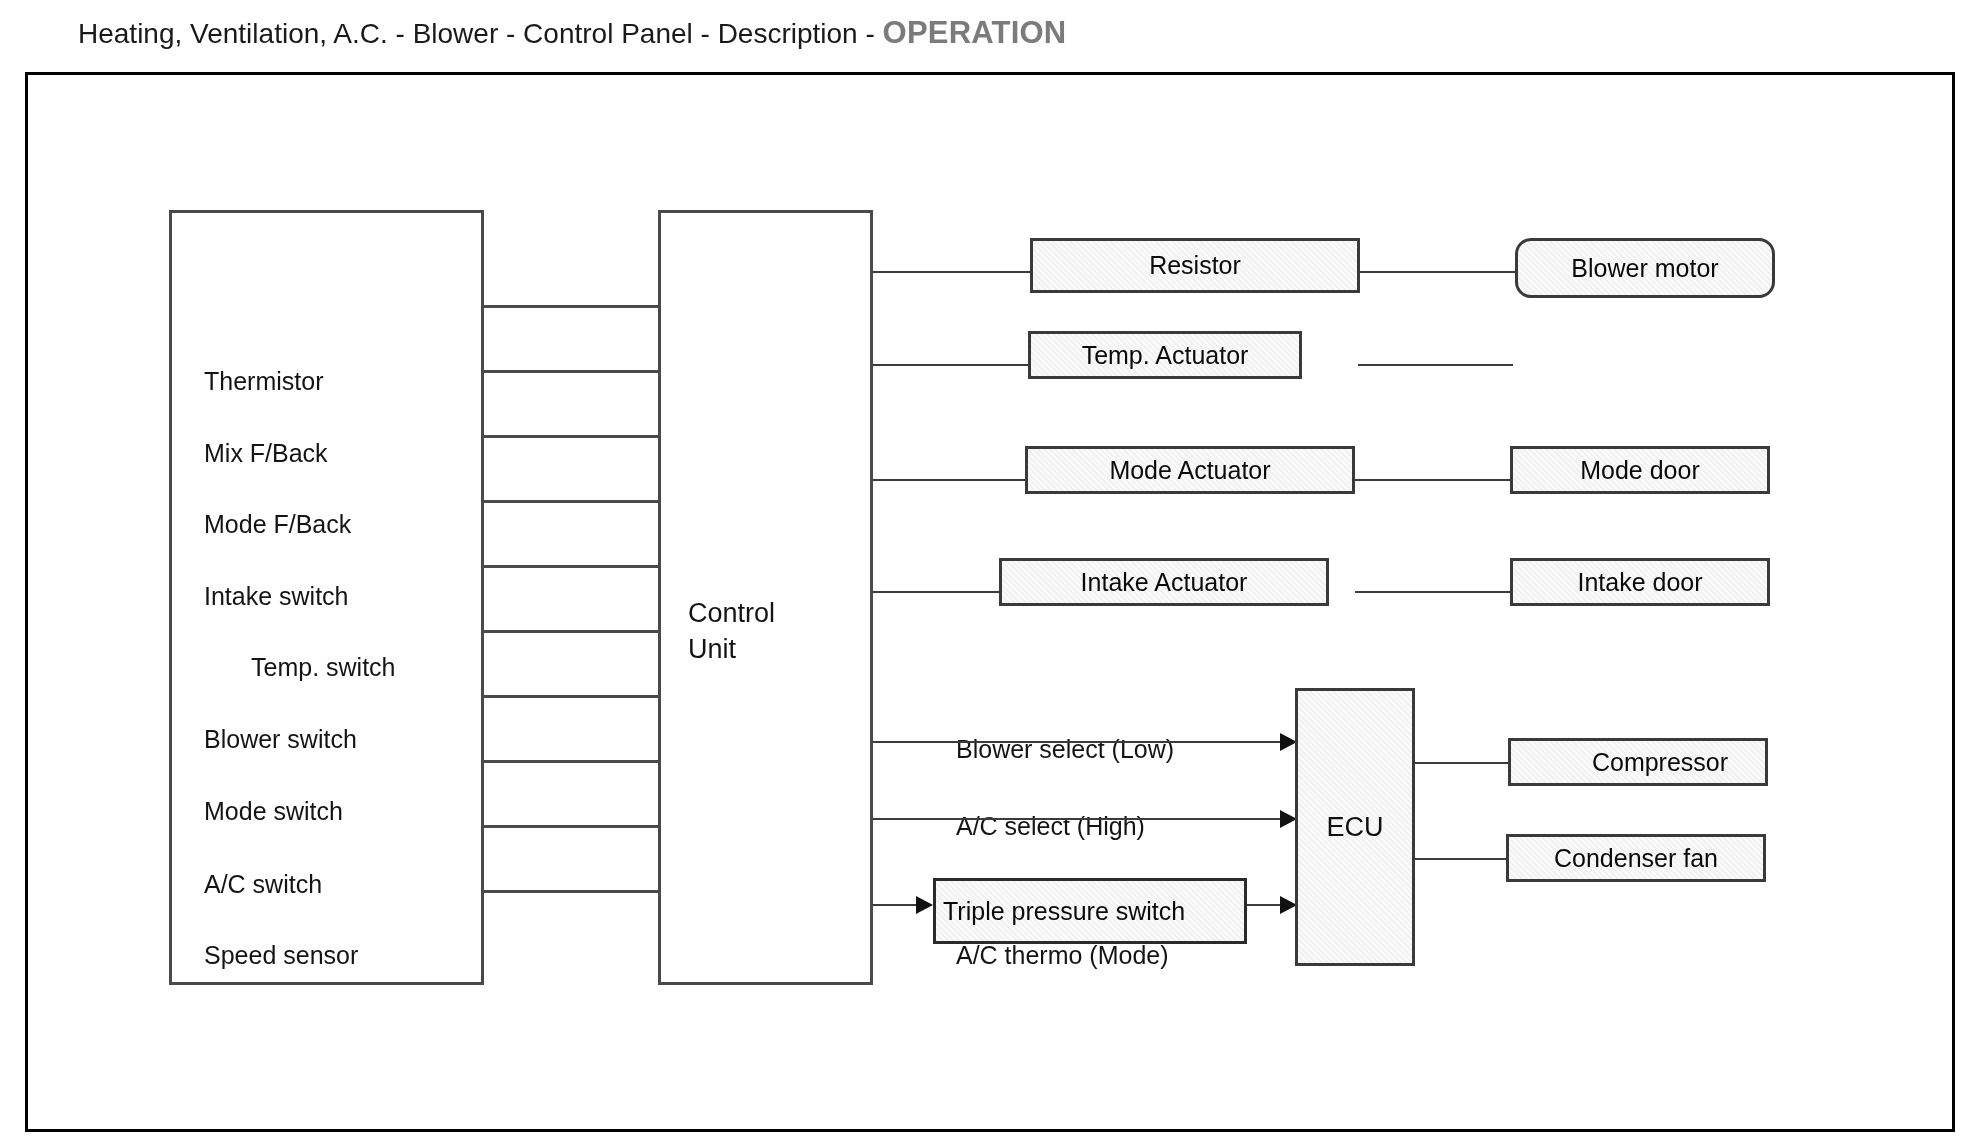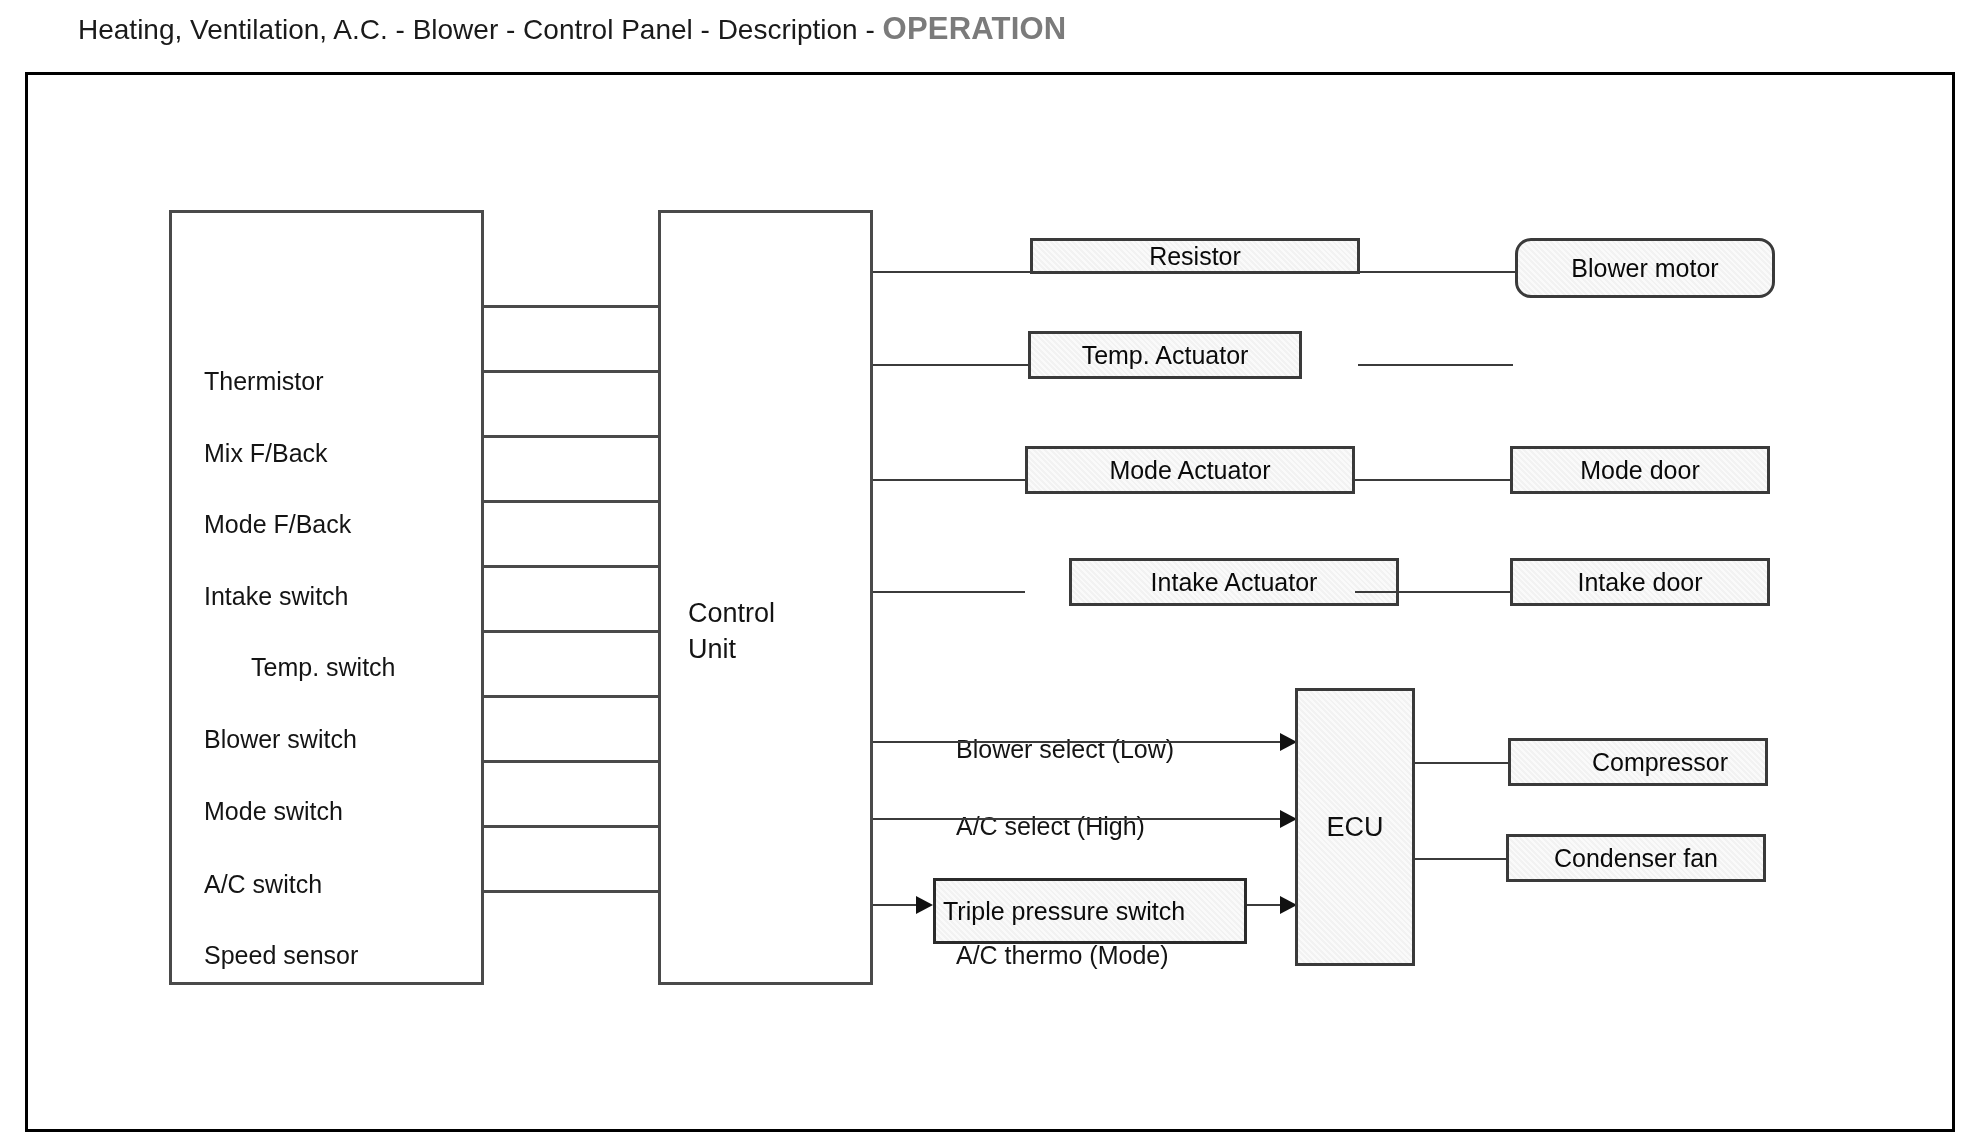--- a/index.html
+++ b/index.html
@@ -16,21 +16,21 @@
     color: #000;
   }
 
   
   #title-bar {
     position: absolute;
     left: 78px;
     top: 9px;
     white-space: nowrap;
     font-size: 28px;
-    line-height: 40px;
+    line-height: 48px;
     color: #1a1a1a;
   }
   #title-bar .op {
     font-size: 31px;
     font-weight: bold;
     color: #7b7b7b;
     letter-spacing: 0.2px;
   }
 
   
@@ -142,35 +142,35 @@
   <div class="rung" style="left:453px; top:620px;  width:180px;"></div>
   <div class="rung" style="left:453px; top:685px;  width:180px;"></div>
   <div class="rung" style="left:453px; top:750px;  width:180px;"></div>
   <div class="rung" style="left:453px; top:815px;  width:180px;"></div>
 
   <div class="abs panel-box" style="left:630px; top:135px; width:215px; height:775px;"></div>
   <div class="cu-label" style="left:660px; top:520px;">Control
 Unit</div>
 
   <div class="hline" style="left:845px; top:196px; width:157px;"></div>
-  <div class="abs comp-box" style="left:1002px; top:163px; width:330px; height:36px;">Resistor</div>
+  <div class="abs comp-box" style="left:1002px; top:163px; width:330px; height:55px;">Resistor</div>
   <div class="hline" style="left:1332px; top:196px; width:155px;"></div>
   <div class="abs comp-box" style="left:1487px; top:163px; width:260px; height:60px;border-radius:16px;">Blower motor</div>
 
   <div class="hline" style="left:845px; top:289px; width:155px;"></div>
   <div class="abs comp-box" style="left:1000px; top:256px; width:274px; height:48px;">Temp. Actuator</div>
   <div class="hline" style="left:1330px; top:289px; width:155px;"></div>
 
   <div class="hline" style="left:845px; top:404px; width:152px;"></div>
   <div class="abs comp-box" style="left:997px; top:371px; width:330px; height:48px;">Mode Actuator</div>
   <div class="hline" style="left:1327px; top:404px; width:155px;"></div>
   <div class="abs comp-box" style="left:1482px; top:371px; width:260px; height:48px;">Mode door</div>
 
   <div class="hline" style="left:845px; top:516px; width:152px;"></div>
-  <div class="abs comp-box" style="left:1041px; top:483px; width:330px; height:48px;">Intake Actuator</div>
+  <div class="abs comp-box" style="left:971px; top:483px; width:330px; height:48px;">Intake Actuator</div>
   <div class="hline" style="left:1327px; top:516px; width:155px;"></div>
   <div class="abs comp-box" style="left:1482px; top:483px; width:260px; height:48px;">Intake door</div>
 
   <div class="signal-label" style="left:928px; top:660px;text-align:right;">Blower select (Low)</div>
   <div class="hline" style="left:845px; top:666px; width:420px;"></div>
   <div class="arrow-head" style="left:1252px; top:658px;"></div>
 
   <div class="signal-label" style="left:928px; top:737px;">A/C select (High)</div>
   <div class="hline" style="left:845px; top:743px; width:420px;"></div>
   <div class="arrow-head" style="left:1252px; top:735px;"></div>

